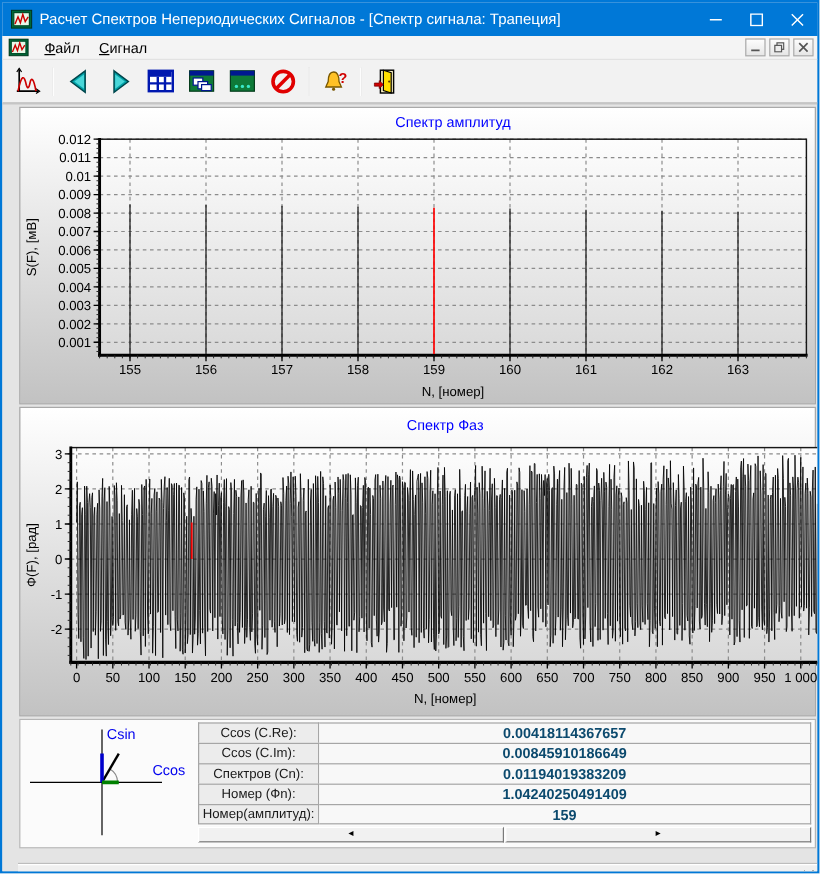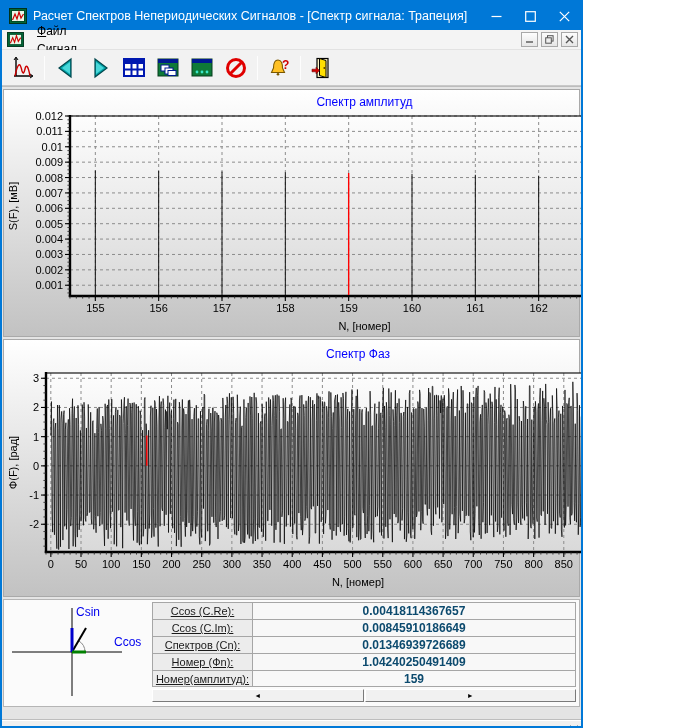--- a/index.html
+++ b/index.html
@@ -1,44 +1,44 @@
 <!DOCTYPE html>
 <html><head>
 <meta charset="utf-8">
 <style>
   html,body{margin:0;padding:0;background:#ffffff;font-family:"Liberation Sans",sans-serif;}
   *{box-sizing:border-box;}
-  .window{width:583px;height:728px;border:2px solid #0078D7;background:#e9e9e9;position:relative;display:flex;flex-direction:column;}
+  .window{width:683px;height:728px;border:2px solid #0078D7;background:#e9e9e9;position:relative;display:flex;flex-direction:column;}
   
   .titlebar{height:28px;background:#0078D7;display:flex;align-items:center;flex:0 0 auto;}
   .titlebar .appicon{width:18px;height:16px;margin:0 6px 0 7px;flex:0 0 auto;}
   .title-text{color:#ffffff;font-size:12.5px;white-space:nowrap;overflow:hidden;flex:1 1 auto;}
   .caption-btn{width:34px;height:28px;display:flex;align-items:center;justify-content:center;flex:0 0 auto;}
   
   .menubar{height:20px;background:#f4f4f4;display:flex;align-items:center;flex:0 0 auto;border-bottom:1px solid #e2e2e2;}
   .menubar .mdiicon{width:17px;height:15px;margin:0 5px 0 5px;flex:0 0 auto;}
   .menu-item{font-size:12px;color:#000;padding:2px 8px;white-space:nowrap;}
   .menu-item u{text-decoration:underline;}
   .menu-spacer{flex:1 1 auto;}
   .mdi-btn{width:17px;height:15px;margin-right:3px;border:1px solid #a8a8a8;background:linear-gradient(#fdfdfd,#e6e6e6);display:flex;align-items:center;justify-content:center;}
   
   .toolbar{height:36px;background:#f2f2f2;display:flex;align-items:center;flex:0 0 auto;border-bottom:1px solid #c9c9c9;padding-left:4px;}
   .tool-btn{width:34px;height:30px;display:flex;align-items:center;justify-content:center;background:transparent;border:1px solid transparent;}
   .tool-sep{width:1px;height:24px;background:#c4c4c4;margin:0 4px;border-right:1px solid #fdfdfd;}
   
-  .client{flex:1 1 auto;background:#e4e4e4;display:flex;flex-direction:column;overflow:hidden;border-top:1px solid #bdbdbd;}
+  .client{flex:1 1 auto;background:#e4e4e4;display:flex;flex-direction:column;overflow:hidden;border-top:1px solid #bdbdbd;padding-left:13px;}
   .chart-panel{margin:2px 1px 0 1px;border:1px solid #a9a9a9;background:linear-gradient(#ffffff,#c2c2c2);flex:0 0 auto;}
   .chart-panel svg{display:block;}
   svg text{font-family:"Liberation Sans",sans-serif;}
   
   .detail-panel{margin:2px 1px 12px 1px;border:1px solid #b5b5b5;background:#fbfbfb;height:108px;flex:0 0 auto;position:relative;display:flex;}
   .vector-box{width:142px;height:104px;flex:0 0 auto;margin-left:6px;}
   .detail-right{flex:1 1 auto;margin:2px 3px 0 0;}
   .detail-table{display:grid;grid-template-columns:101px 1fr;}
-  .cell-label{height:17px;background:#ececec;border:1px solid #a6a6a6;border-bottom:none;font-size:11px;display:flex;align-items:center;justify-content:center;color:#1a1a1a;text-decoration:underline;}
+  .cell-label{height:17px;background:#ececec;border:1px solid #a6a6a6;border-bottom:none;font-size:11px;display:flex;align-items:center;justify-content:center;color:#1a1a1a;}
   .cell-value{height:17px;background:#f8f8f8;border:1px solid #a6a6a6;border-bottom:none;border-left:none;font-size:12px;font-weight:700;display:flex;align-items:center;justify-content:center;color:#0c4a6e;}
   .detail-table .row-last .cell-label,.detail-table .row-last .cell-value{border-bottom:1px solid #a6a6a6;}
   .step-row{display:flex;margin-top:2px;gap:1px;}
   .step-btn{flex:1 1 50%;height:13px;background:#f1f1f1;border-top:1px solid #ffffff;border-left:1px solid #ffffff;border-right:1px solid #7a7a7a;border-bottom:1px solid #7a7a7a;display:flex;align-items:center;justify-content:center;font-size:7px;line-height:7px;color:#000;padding:0;}
   
   .statusbar{margin-top:auto;height:21px;background:#f0f0f0;border-top:1px solid #bdbdbd;box-shadow:inset 0 1px 0 #ffffff;position:relative;flex:0 0 auto;}
   .grip{position:absolute;right:2px;bottom:2px;width:13px;height:13px;background:
     repeating-linear-gradient(135deg,transparent 0 3px,#ababab 3px 4px,transparent 4px 5px);}
 </style>
 </head>
@@ -69,21 +69,21 @@
         </svg>
     </div>
   </div>
 
   <div class="menubar">
     <svg class="mdiicon" viewBox="0 0 18 16">
       <rect x="0.5" y="0.5" width="17" height="15" fill="#006838" stroke="#00331c"></rect>
       <rect x="2.5" y="2.5" width="13" height="11" fill="#e8f8e8" stroke="#004c28"></rect>
       <polyline points="3.5,12 6,6 8,11 10,4 12,10 14.5,6" fill="none" stroke="#cc0000" stroke-width="1.2"></polyline>
     </svg>
-    <div id="menu-items" style="display:flex;flex-direction:column;">
+    <div id="menu-items" style="display:flex;">
         <span class="menu-item"><u>Ф</u>айл</span>
         <span class="menu-item"><u>С</u>игнал</span>
       </div>
     <div class="menu-spacer"></div>
     <div class="mdi-btn">
       <svg width="9" height="9" viewBox="0 0 9 9">
           <line x1="1" y1="7" x2="8" y2="7" stroke="#555" stroke-width="1.4"></line>
         </svg>
     </div>
     <div class="mdi-btn">
@@ -642,21 +642,21 @@
         <line x1="62" y1="52" x2="76" y2="28" stroke="#000" stroke-width="2"></line>
         <line x1="62" y1="52" x2="62" y2="28" stroke="#0000cc" stroke-width="3"></line>
         <line x1="62" y1="52" x2="76" y2="52" stroke="#008000" stroke-width="3"></line>
         <text x="66" y="16" font-size="12" fill="#0000ee">Csin</text>
         <text x="104" y="46" font-size="12" fill="#0000ee">Ccos</text>
       </svg>
       <div class="detail-right">
         <div class="detail-table" id="detail-table">
             <div class="row" style="display: contents;"><div class="cell-label">Ccos (C.Re):</div><div class="cell-value">0.00418114367657</div></div>
             <div class="row" style="display: contents;"><div class="cell-label">Ccos (C.Im):</div><div class="cell-value">0.00845910186649</div></div>
-            <div class="row" style="display: contents;"><div class="cell-label">Спектров (Cn):</div><div class="cell-value">0.01346939726689</div></div>
+            <div class="row" style="display: contents;"><div class="cell-label">Спектров (Cn):</div><div class="cell-value">0.01194019383209</div></div>
             <div class="row" style="display: contents;"><div class="cell-label">Номер (Фn):</div><div class="cell-value">1.04240250491409</div></div>
             <div class="row row-last" style="display: contents;"><div class="cell-label">Номер(амплитуд):</div><div class="cell-value">159</div></div>
           </div>
         <div class="step-row">
           <button class="step-btn">◄</button>
           <button class="step-btn">►</button>
         </div>
       </div>
     </div>
 

